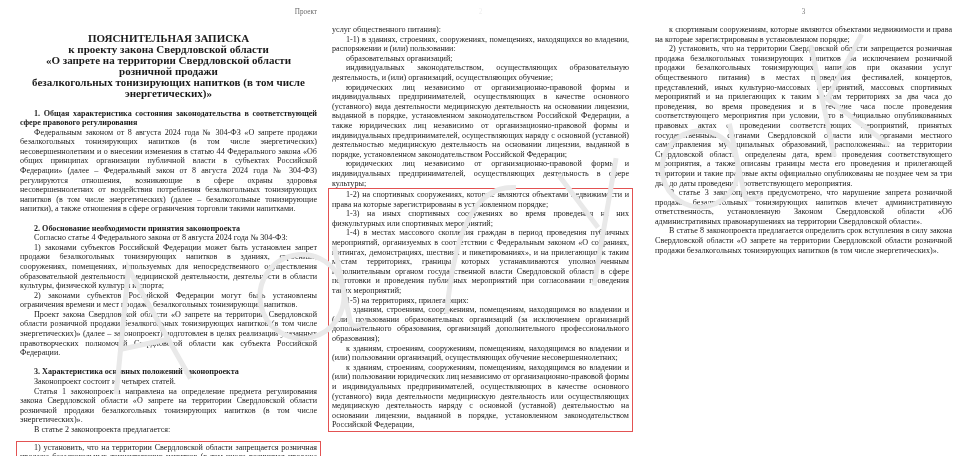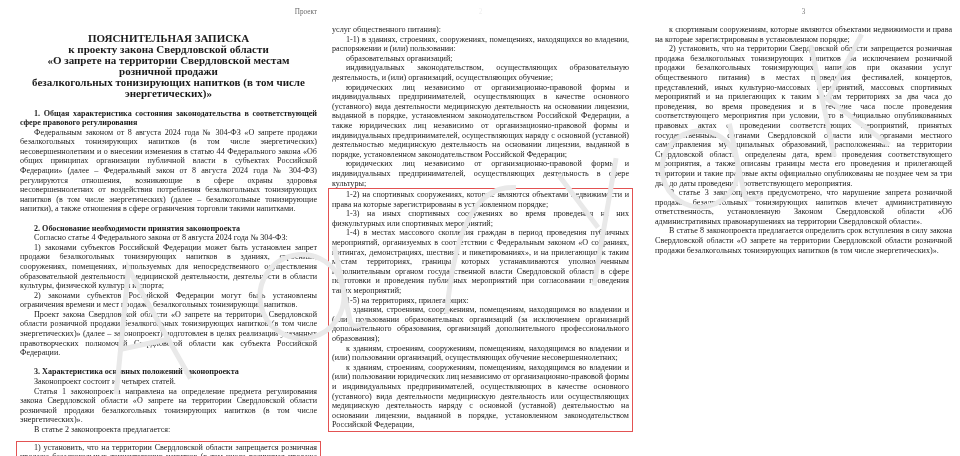--- a/index.html
+++ b/index.html
@@ -39,21 +39,21 @@
       <path d="M746 178 L746 250 Q746 260 762 254"></path>
       <path d="M842 118 L842 232 M894 118 L847 174 L898 232"></path>
     </g>
   </svg>
 
   <div class="page" id="p1">
     <div class="proekt">Проект</div>
     <div class="title">
       <div>ПОЯСНИТЕЛЬНАЯ ЗАПИСКА</div>
       <div>к проекту закона Свердловской области</div>
-      <div>«О запрете на территории Свердловской местам розничной продажи</div>
+      <div>«О запрете на территории Свердловской области розничной продажи</div>
       <div>безалкогольных тонизирующих напитков (в том числе энергетических)»</div>
     </div>
     <p class="h">1. Общая характеристика состояния законодательства в соответствующей сфере правового регулирования</p>
     <p class="p">Федеральным законом от 8 августа 2024 года № 304-ФЗ «О запрете продажи безалкогольных тонизирующих напитков (в том числе энергетических) несовершеннолетним и о внесении изменения в статью 44 Федерального закона «Об общих принципах организации публичной власти в субъектах Российской Федерации» (далее – Федеральный закон от 8 августа 2024 года № 304-ФЗ) регулируются отношения, возникающие в сфере охраны здоровья несовершеннолетних от воздействия потребления безалкогольных тонизирующих напитков (в том числе энергетических) (далее – безалкогольные тонизирующие напитки), а также отношения в сфере ограничения торговли такими напитками.</p>
     <p class="h">2. Обоснование необходимости принятия законопроекта</p>
     <p class="p">Согласно статье 4 Федерального закона от 8 августа 2024 года № 304-ФЗ:</p>
     <p class="p">1) законами субъектов Российской Федерации может быть установлен запрет продажи безалкогольных тонизирующих напитков в зданиях, строениях, сооружениях, помещениях, используемых для непосредственного осуществления образовательной деятельности, медицинской деятельности, деятельности в области культуры, физической культуры и спорта;</p>
     <p class="p">2) законами субъектов Российской Федерации могут быть установлены ограничения времени и мест продажи безалкогольных тонизирующих напитков.</p>
     <p class="p">Проект закона Свердловской области «О запрете на территории Свердловской области розничной продажи безалкогольных тонизирующих напитков (в том числе энергетических)» (далее – законопроект) подготовлен в целях реализации указанных правотворческих полномочий Свердловской области как субъекта Российской Федерации.</p>
     <p class="h">3. Характеристика основных положений законопроекта</p>

